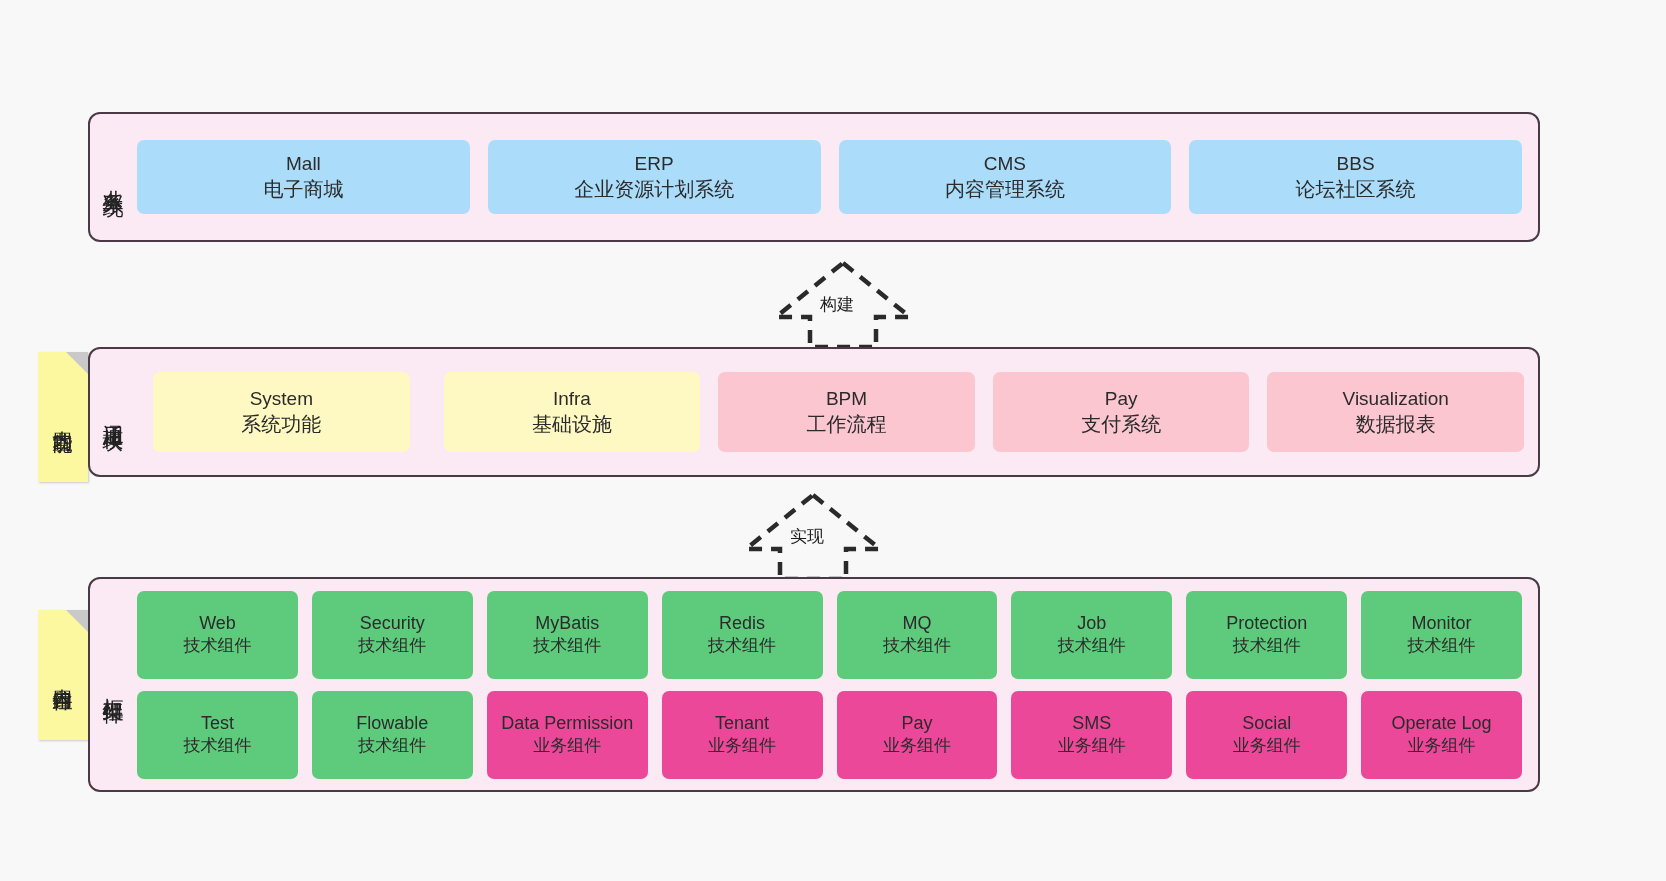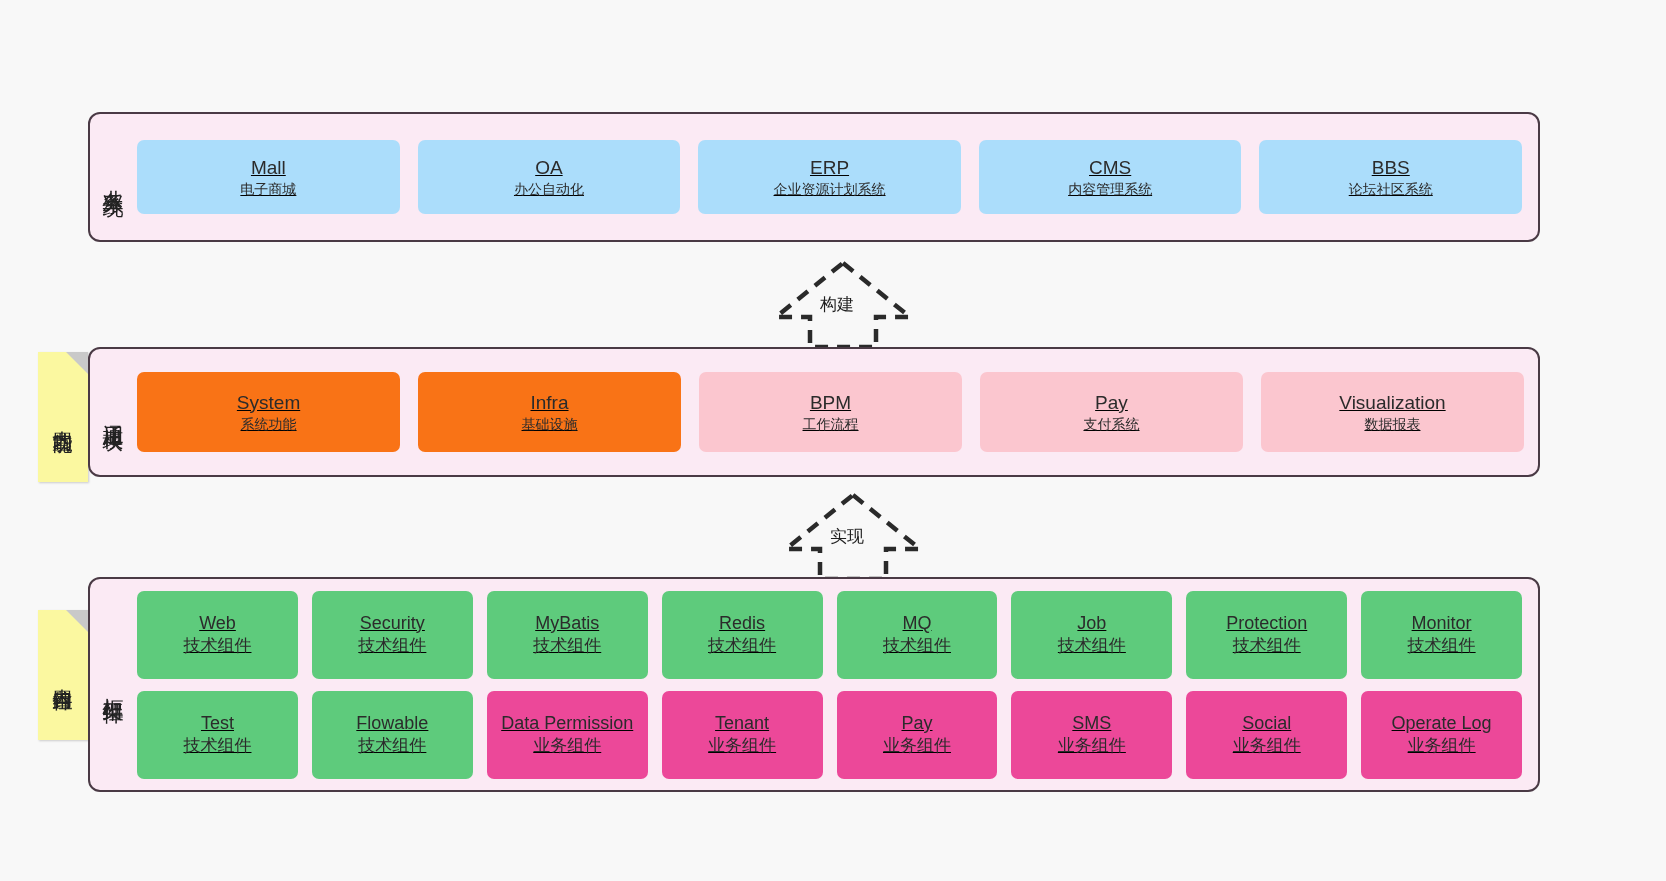--- a/index.html
+++ b/index.html
@@ -47,21 +47,20 @@
     user-select: none;
   }
 
   .layer-body {
     flex: 1 1 auto;
     display: flex;
     flex-direction: column;
     justify-content: center;
     padding: 0 14px 0 4px;
     gap: 14px;
-    text-decoration: underline;
   }
 
   .row {
     display: flex;
     gap: 18px;
   }
 
   .cell {
     flex: 1 1 0;
     border-radius: 7px;
@@ -69,25 +68,25 @@
     flex-direction: column;
     align-items: center;
     justify-content: center;
     text-align: center;
     line-height: 1.3;
     color: #2b2b2b;
     box-sizing: border-box;
     padding: 4px 6px;
   }
   .cell .t1 { font-size: 19px; }
-  .cell .t2 { font-size: 14px; }
+  .cell .t2 { font-size: 20px; }
 
   
   .c-blue       { background: #abddfb; }
-  .c-red        { background: #f97316; }
+  .c-red        { background: #fef9c3; margin-left: 16px; }
   .c-pink       { background: #fbc6cf; }
   .c-green      { background: #5ecb7c; }
   .c-lightgreen { background: #ec4899; }
 
   
   #layer-business {
     left: 88px;  top: 112px;  width: 1452px; height: 130px;
   }
   #layer-business .layer-body { padding-right: 16px; }
   #layer-business .cell { height: 74px; }
@@ -134,21 +133,21 @@
   #sticky-common    { left: 38px; top: 352px; width: 50px; height: 130px; }
   #sticky-framework { left: 38px; top: 610px; width: 50px; height: 130px; }
 
   
   .arrow-wrap {
     position: absolute;
     width: 170px;
     height: 95px;
   }
   #arrow-build   { left: 758px; top: 255px; }
-  #arrow-impl    { left: 768px; top: 487px; }
+  #arrow-impl    { left: 728px; top: 487px; }
 
   .arrow-wrap svg { display: block; }
 
   .arrow-label {
     position: absolute;
     font-size: 17px;
     color: #1f1f1f;
     background: transparent;
     white-space: nowrap;
     user-select: none;
@@ -163,24 +162,20 @@
 
   <div class="layer" id="layer-business">
     <div class="layer-title">业务系统</div>
     <div class="layer-body">
       <div class="row">
         <div class="cell c-blue">
           <span class="t1">Mall</span>
           <span class="t2">电子商城</span>
         </div>
         <div class="cell c-blue">
-          <span class="t1">OA</span>
-          <span class="t2">办公自动化</span>
-        </div>
-        <div class="cell c-blue">
           <span class="t1">ERP</span>
           <span class="t2">企业资源计划系统</span>
         </div>
         <div class="cell c-blue">
           <span class="t1">CMS</span>
           <span class="t2">内容管理系统</span>
         </div>
         <div class="cell c-blue">
           <span class="t1">BBS</span>
           <span class="t2">论坛社区系统</span>

